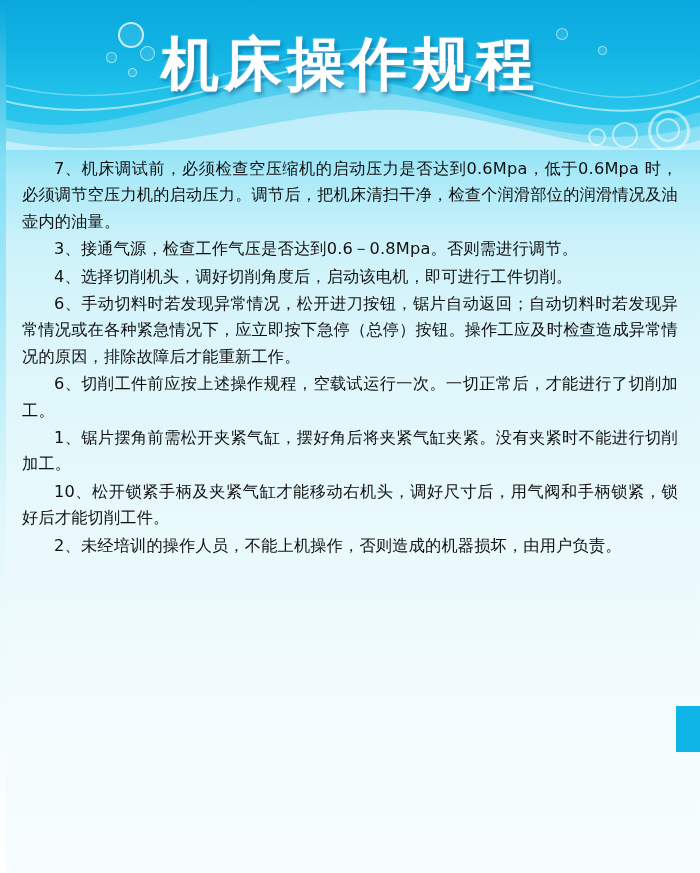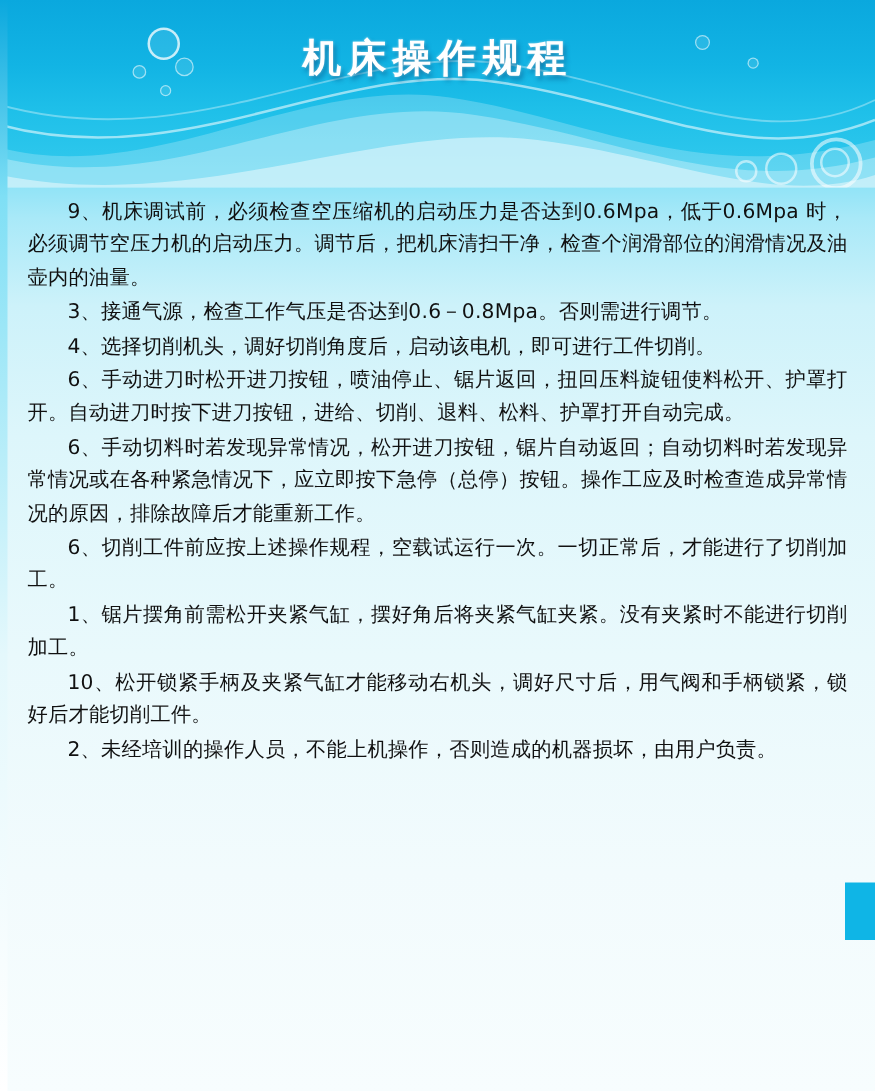--- a/index.html
+++ b/index.html
@@ -39,21 +39,21 @@
     left: 0; top: 0;
   }
   .title {
     position: absolute;
     left: 0;
     top: 26px;
     width: 700px;
     text-align: center;
     font-family: "DejaVu Sans", "Liberation Sans", sans-serif;
     font-weight: bold;
-    font-size: 31px;
+    font-size: 58px;
     letter-spacing: 5px;
     color: #ffffff;
     text-shadow: 2px 3px 4px rgba(0,60,110,0.45), 0 0 2px rgba(255,255,255,0.6);
     z-index: 6;
   }
   .bubble {
     position: absolute;
     border-radius: 50%;
     border: 2px solid rgba(255,255,255,0.75);
     background: rgba(255,255,255,0.10);
@@ -131,24 +131,23 @@
 
     <div class="ring" style="left:648px; top:110px; width:36px; height:36px;"></div>
     <div class="ring" style="left:656px; top:118px; width:20px; height:20px; border-width:2px;"></div>
     <div class="ring" style="left:612px; top:122px; width:22px; height:22px; border-width:2px;"></div>
     <div class="ring" style="left:588px; top:128px; width:14px; height:14px; border-width:2px;"></div>
 
     <div class="title">机床操作规程</div>
   </div>
 
   <div class="content">
-    <p class="para">9、机床调试前，必须检查空压缩机的启动压力是否达到0.6Mpa，低于0.6Mpa 时，必须调节空压力机的启动压力。调节后，把机床清扫干净，检查个润滑部位的润滑情况及油壶内的油量。</p>
+    <p class="para">7、机床调试前，必须检查空压缩机的启动压力是否达到0.6Mpa，低于0.6Mpa 时，必须调节空压力机的启动压力。调节后，把机床清扫干净，检查个润滑部位的润滑情况及油壶内的油量。</p>
     <p class="para">3、接通气源，检查工作气压是否达到0.6－0.8Mpa。否则需进行调节。</p>
     <p class="para">4、选择切削机头，调好切削角度后，启动该电机，即可进行工件切削。</p>
-    <p class="para">6、手动进刀时松开进刀按钮，喷油停止、锯片返回，扭回压料旋钮使料松开、护罩打开。自动进刀时按下进刀按钮，进给、切削、退料、松料、护罩打开自动完成。</p>
     <p class="para">6、手动切料时若发现异常情况，松开进刀按钮，锯片自动返回；自动切料时若发现异常情况或在各种紧急情况下，应立即按下急停（总停）按钮。操作工应及时检查造成异常情况的原因，排除故障后才能重新工作。</p>
     <p class="para">6、切削工件前应按上述操作规程，空载试运行一次。一切正常后，才能进行了切削加工。</p>
     <p class="para">1、锯片摆角前需松开夹紧气缸，摆好角后将夹紧气缸夹紧。没有夹紧时不能进行切削加工。</p>
     <p class="para">10、松开锁紧手柄及夹紧气缸才能移动右机头，调好尺寸后，用气阀和手柄锁紧，锁好后才能切削工件。</p>
     <p class="para">2、未经培训的操作人员，不能上机操作，否则造成的机器损坏，由用户负责。</p>
   </div>
 
   <div class="corner-tab"></div>
   <div class="edge-left"></div>
 </div>

